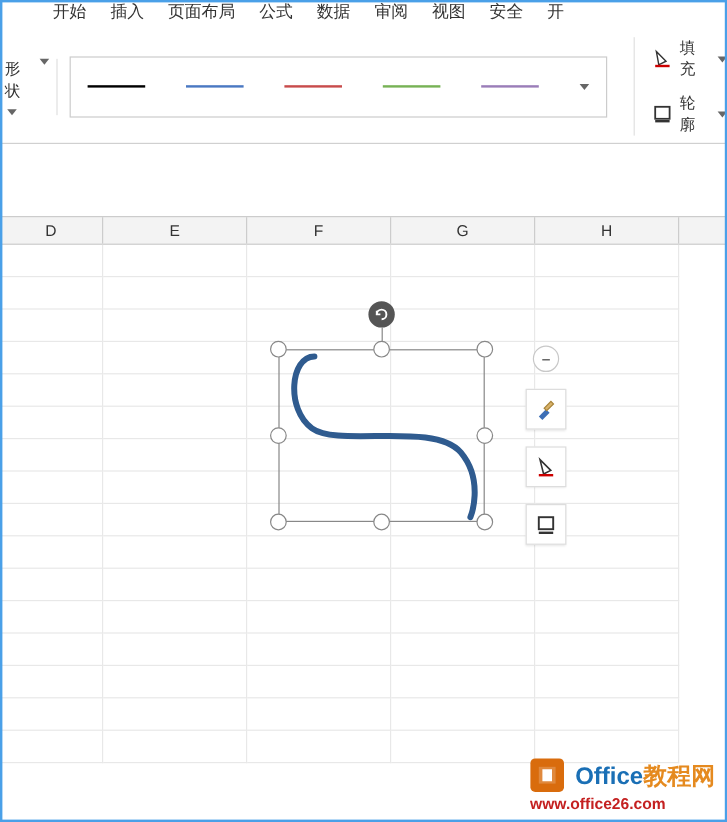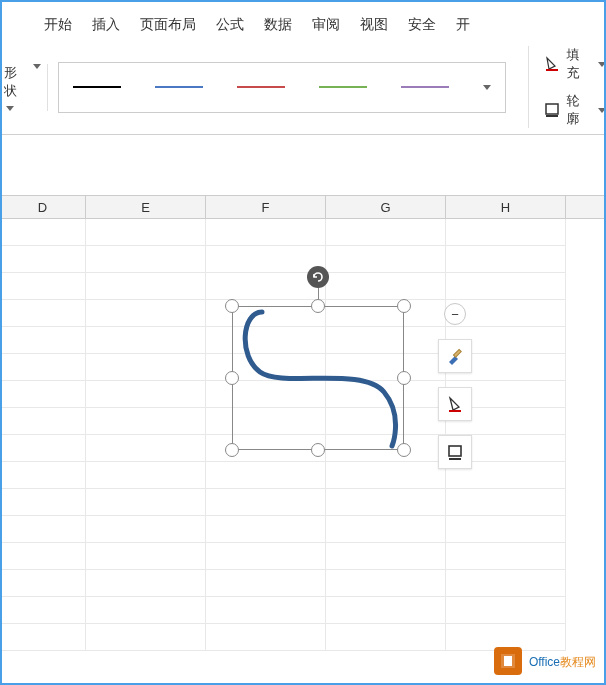--- a/index.html
+++ b/index.html
@@ -10,21 +10,21 @@
       height: 685px;
       overflow: hidden;
       background: #fff;
       position: relative;
       color: #333;
     }
     
     .menubar {
       display: flex;
       gap: 20px;
-      padding: 16px 14px 6px 44px;
+      padding: 1px 14px 6px 44px;
       background: #fff;
       font-size: 14px;
     }
     .menubar span { cursor: default; }
     
     .ribbon {
       display: flex;
       align-items: center;
       border-bottom: 1px solid #d0d0d0;
       padding: 6px 0 6px 4px;
@@ -193,21 +193,21 @@
       box-shadow: 0 1px 2px rgba(0,0,0,.1);
     }
     .ft-minus { border-radius: 50%; width: 22px; height: 22px; box-shadow: none; border:1px solid #c8c8c8; }
     
     .watermark {
       position: absolute;
       right: 10px;
       bottom: 8px;
       text-align: left;
     }
-    .wm-title { font-size: 12px; font-weight: normal; }
+    .wm-title { font-size: 20px; font-weight: bold; }
     .wm-office { color: #1a6fb5; }
     .wm-cn { color: #e58a1f; }
     .wm-url { color: #c42020; font-size: 13px; font-weight: bold; }
     .wm-logo {
       display: inline-flex;
       width: 28px; height: 28px;
       background: #d96c0d;
       border-radius: 4px;
       align-items: center;
       justify-content: center;
@@ -458,15 +458,16 @@
 <div class="watermark">
   <div class="wm-title">
     <span class="wm-logo">
       <svg width="18" height="18" viewBox="0 0 18 18">
           <rect x="2" y="2" width="14" height="14" fill="#fff" opacity=".2"></rect>
           <path d="M5 4h8v10H5z" fill="#fff"></path>
         </svg>
     </span>
     <span class="wm-office">Office</span><span class="wm-cn">教程网</span>
   </div>
+  <div class="wm-url">www.office26.com</div>
 </div>
 
 <div class="frame"></div>
 
 </body></html>

